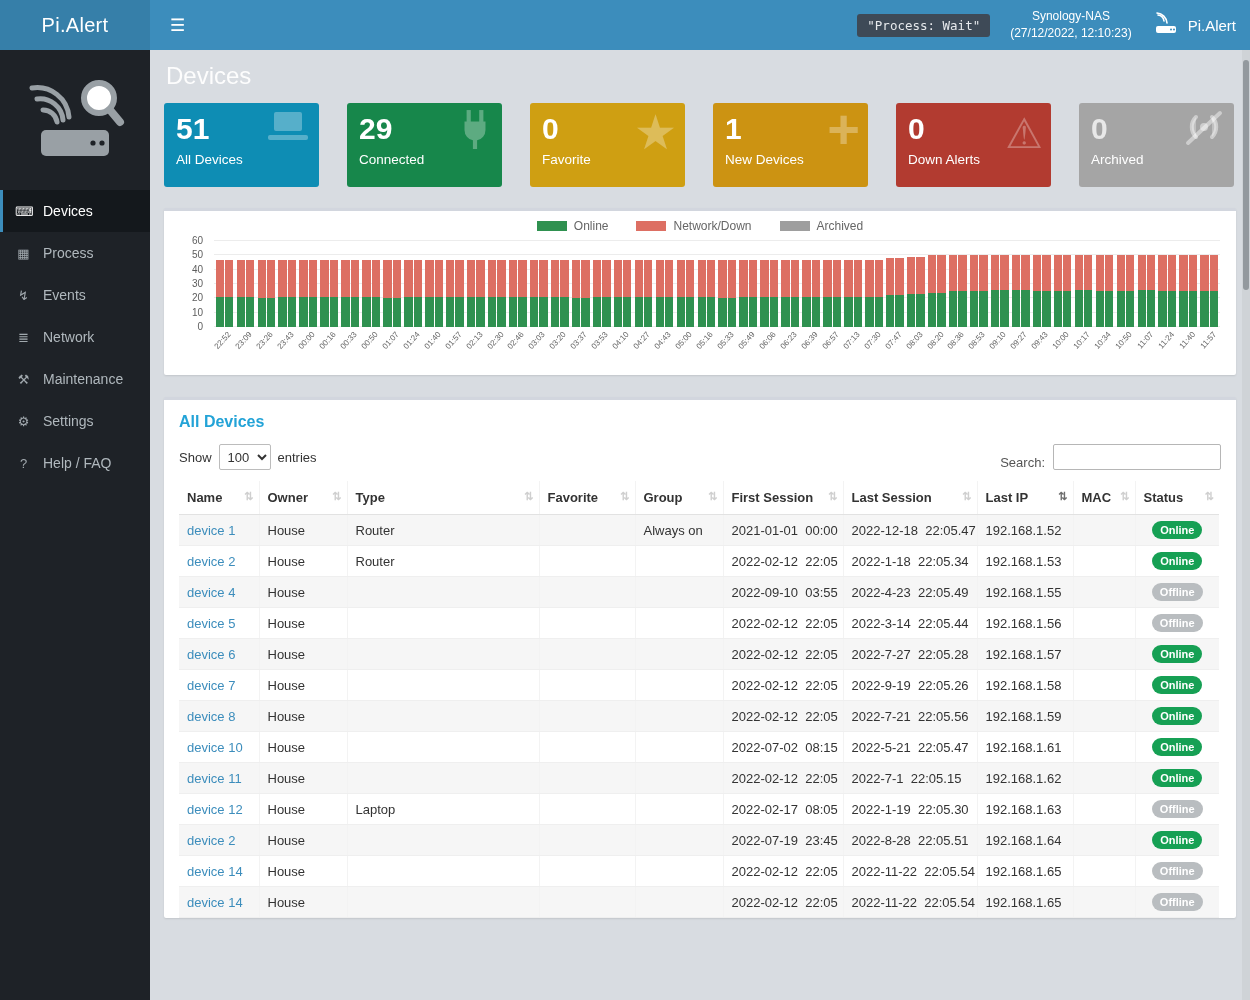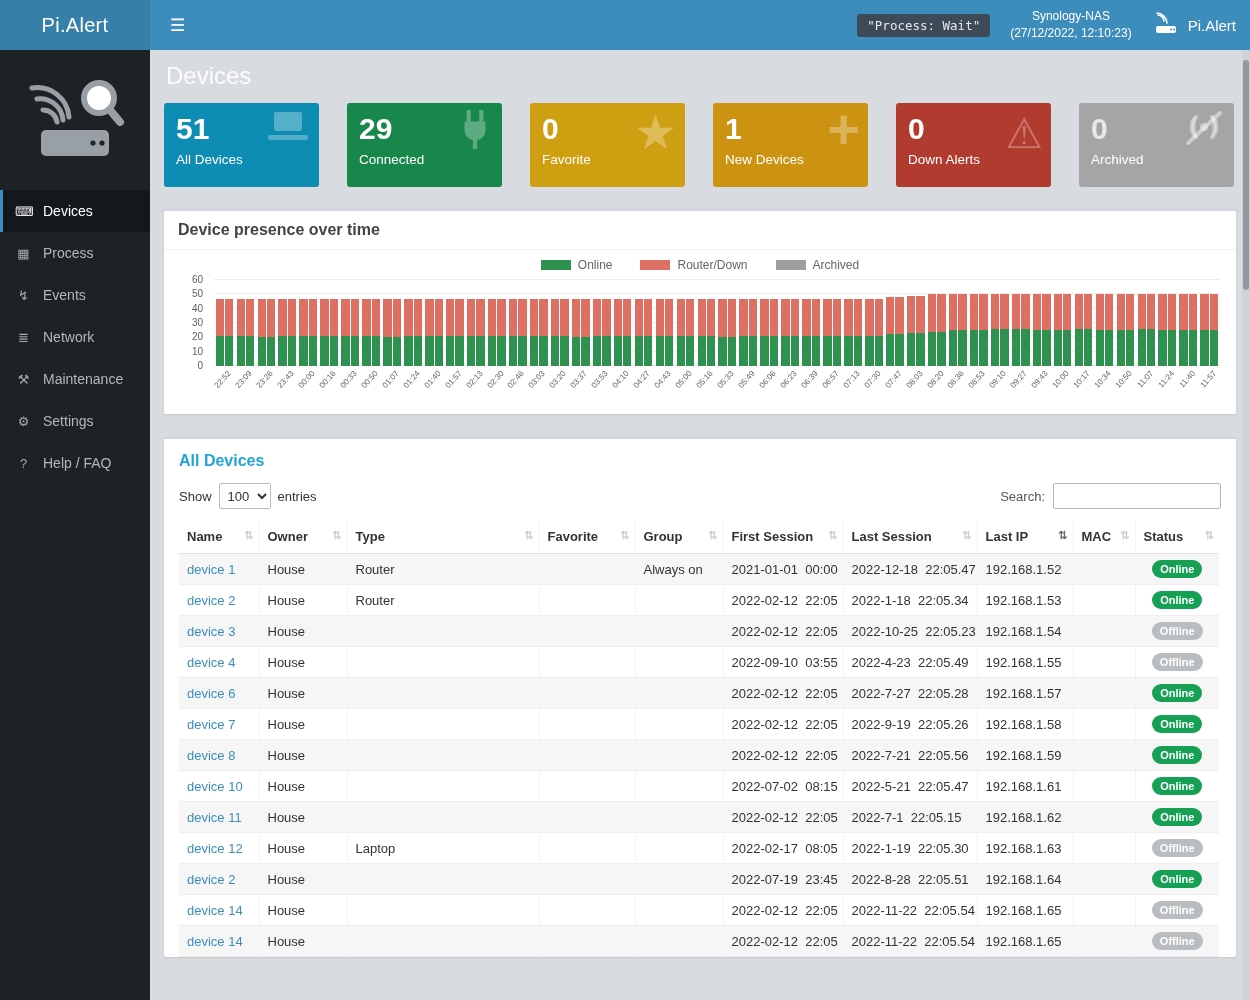--- a/index.html
+++ b/index.html
@@ -61,21 +61,21 @@
   .ytick { position:absolute; right:5px; font-size:10px; color:#5d5d5d; }
   .x-labels { display:flex; margin-left:34px; height:42px; overflow:hidden; }
   .xlab { flex:1; position:relative; }
   .xlab span { position:absolute; top:3px; right:42%; transform:rotate(-48deg); transform-origin:100% 0; font-size:8px; color:#666; white-space:nowrap; }
 
   
   .box-title { color:#23a3d7; font-size:16px; font-weight:bold; padding:13px 15px 5px; }
   .table-controls { display:flex; justify-content:space-between; align-items:center; padding:8px 15px 11px; font-size:13px; color:#333; }
   .entries { display:flex; align-items:center; gap:7px; }
   .entries select { height:26px; border:1px solid #bcbcbc; border-radius:2px; font-size:13px; padding:2px 4px; background:#fff; color:#333; }
-  .searchbox { display:flex; align-items:center; gap:8px; color:#555; }
+  .searchbox { display:flex; align-items:flex-end; gap:8px; color:#555; }
   .searchbox input { height:26px; width:168px; border:1px solid #b6b6b6; border-radius:2px; padding:2px 6px; font-size:13px; }
 
   table.devices { width:1040px; border-collapse:collapse; margin:0 15px; font-size:13px; color:#333; table-layout:fixed; }
   .devices th { padding:9px 8px; text-align:left; border-bottom:1px solid #e2e2e2; position:relative; font-weight:bold; background:#fff; white-space:nowrap; cursor:pointer; }
   .sort-icon { position:absolute; right:5px; top:9px; color:#cfcfcf; font-size:11px; }
   .sort-icon.sorted { color:#6e6e6e; }
   .devices td { padding:6px 8px; border-bottom:1px solid #efefef; white-space:pre; overflow:hidden; }
   .devices th + th, .devices td + td { border-left:1px solid #f3f3f3; }
   .devices tbody tr:nth-child(odd) { background:#f6f6f6; }
   .devices td:last-child { text-align:center; }
@@ -218,30 +218,29 @@
               <line x1="6" y1="34" x2="38" y2="4"></line>
             </g>
             <circle cx="22" cy="18" r="4" fill="rgba(255,255,255,.45)"></circle>
           </svg>
         </span>
         <div class="lab">Archived</div>
       </div>
     </div>
 
     <div class="panel">
-      <div class="panel-header">Device presence over time</div>
       <div class="chart-body">
         <div class="legend">
             <span class="leg-item">
               <span class="leg-swatch" style="background: rgb(47, 145, 80);"></span>
               <span>Online</span>
             </span>
             <span class="leg-item">
               <span class="leg-swatch" style="background: rgb(221, 111, 99);"></span>
-              <span>Router/Down</span>
+              <span>Network/Down</span>
             </span>
             <span class="leg-item">
               <span class="leg-swatch" style="background: rgb(158, 158, 158);"></span>
               <span>Archived</span>
             </span>
           </div>
         <div class="chart-wrap">
           <div class="y-axis">
               <div class="ytick" style="bottom: calc(0% - 5px);">0</div>
               <div class="ytick" style="bottom: calc(16.6667% - 5px);">10</div>
@@ -940,40 +939,40 @@
               <td>Router</td>
               <td></td>
               <td></td>
               <td>2022-02-12  22:05</td>
               <td>2022-1-18  22:05.34</td>
               <td>192.168.1.53</td>
               <td></td>
               <td><span class="badge online">Online</span></td>
             </tr>
             <tr>
-              <td><a class="dev-link">device 3</a></td>
-              <td>House</td>
-              <td></td>
-              <td></td>
-              <td></td>
-              <td>2022-02-12  22:05</td>
-              <td>2022-10-25  22:05.23</td>
-              <td>192.168.1.54</td>
-              <td></td>
-              <td><span class="badge offline">Offline</span></td>
-            </tr>
-            <tr>
               <td><a class="dev-link">device 4</a></td>
               <td>House</td>
               <td></td>
               <td></td>
               <td></td>
               <td>2022-09-10  03:55</td>
               <td>2022-4-23  22:05.49</td>
               <td>192.168.1.55</td>
+              <td></td>
+              <td><span class="badge offline">Offline</span></td>
+            </tr>
+            <tr>
+              <td><a class="dev-link">device 5</a></td>
+              <td>House</td>
+              <td></td>
+              <td></td>
+              <td></td>
+              <td>2022-02-12  22:05</td>
+              <td>2022-3-14  22:05.44</td>
+              <td>192.168.1.56</td>
               <td></td>
               <td><span class="badge offline">Offline</span></td>
             </tr>
             <tr>
               <td><a class="dev-link">device 6</a></td>
               <td>House</td>
               <td></td>
               <td></td>
               <td></td>
               <td>2022-02-12  22:05</td>

